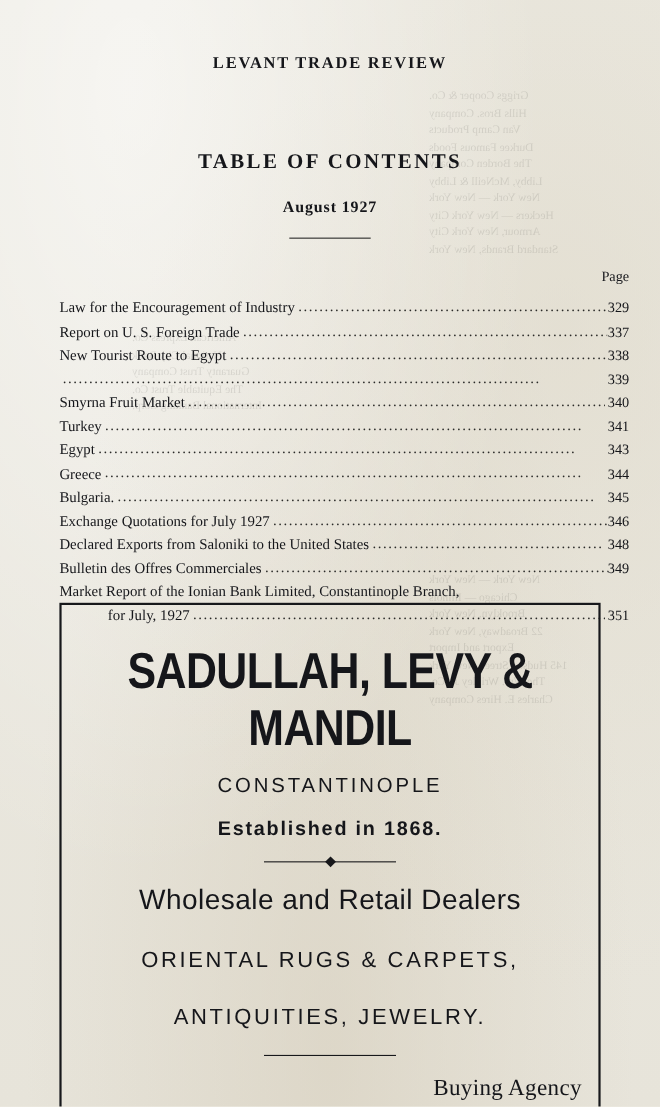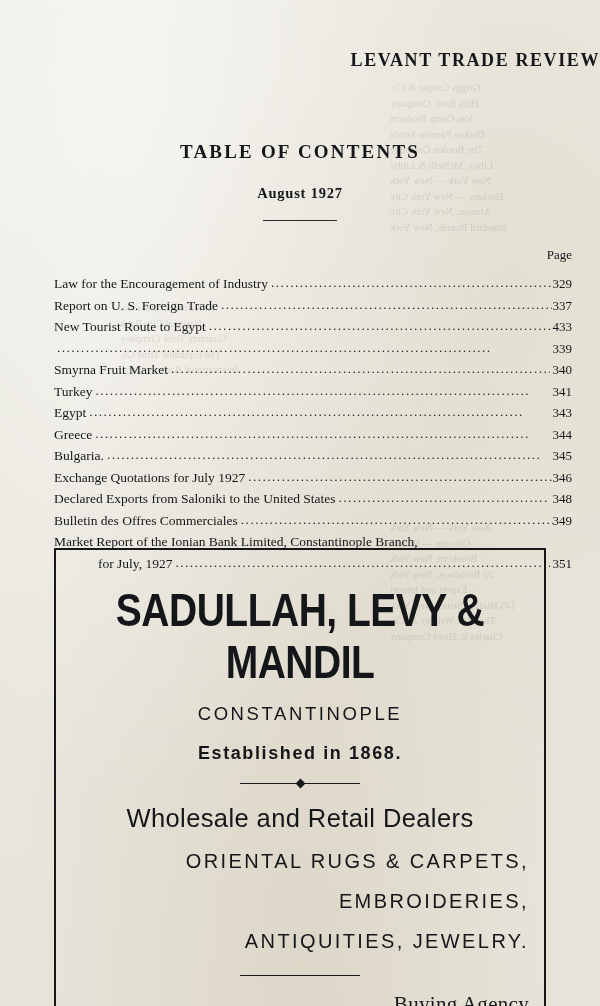--- a/index.html
+++ b/index.html
@@ -45,25 +45,25 @@
   .bleed .colA { top: 80px; }
   .bleed .colB { top: 520px; }
   .bleed .colC { top: 300px; right: 300px; width: 180px; }
 
   .content {
     position: relative;
     z-index: 3;
   }
 
   .running-head {
-    text-align: right;
+    text-align: center;
     font-family: "Liberation Serif", serif;
     font-weight: bold;
     letter-spacing: 1.6px;
-    font-size: 18px;
+    font-size: 15px;
     padding-top: 50px;
   }
 
   .toc-title {
     text-align: center;
     font-weight: bold;
     font-size: 19px;
     letter-spacing: 2.2px;
     margin-top: 70px;
   }
@@ -185,22 +185,21 @@
     font-family: "Liberation Sans", sans-serif;
     font-weight: normal;
     font-size: 25.5px;
     letter-spacing: 0.4px;
     margin-top: 16px;
   }
   .ad-line {
     font-family: "Liberation Sans", sans-serif;
     font-size: 20px;
     letter-spacing: 2.4px;
-    margin-top: 17px;
-    text-align: right;
+    margin-top: 29px;
   }
   .rule-mid {
     width: 120px;
     height: 1px;
     background: #17181b;
     margin: 22px auto 0 auto;
   }
   .ad-agency {
     font-family: "Liberation Serif", serif;
     font-size: 21px;
@@ -260,21 +259,21 @@
 
     <div class="toc-row">
       <span class="entry">Report on U. S. Foreign Trade</span>
       <span class="leader">...........................................................................................</span>
       <span class="pg">337</span>
     </div>
 
     <div class="toc-row">
       <span class="entry">New Tourist Route to Egypt</span>
       <span class="leader">...........................................................................................</span>
-      <span class="pg">433</span>
+      <span class="pg">338</span>
     </div>
 
     <div class="toc-row">
       <span class="leader">...........................................................................................</span>
       <span class="pg">339</span>
     </div>
 
     <div class="toc-row">
       <span class="entry">Smyrna Fruit Market</span>
       <span class="leader">...........................................................................................</span>
@@ -339,19 +338,18 @@
 </div>
 
 <div class="ad">
   <div class="ad-inner">
     <div class="ad-title">SADULLAH, LEVY &amp; MANDIL</div>
     <div class="ad-city">CONSTANTINOPLE</div>
     <div class="ad-est">Established in 1868.</div>
     <div class="ornament"></div>
     <div class="ad-whole">Wholesale and Retail Dealers</div>
     <div class="ad-line">ORIENTAL RUGS &amp; CARPETS,</div>
-    <div class="ad-line">EMBROIDERIES,</div>
     <div class="ad-line">ANTIQUITIES, JEWELRY.</div>
     <div class="rule-mid"></div>
     <div class="ad-agency">Buying Agency</div>
 
   </div>
 </div>
 
 </body></html>

